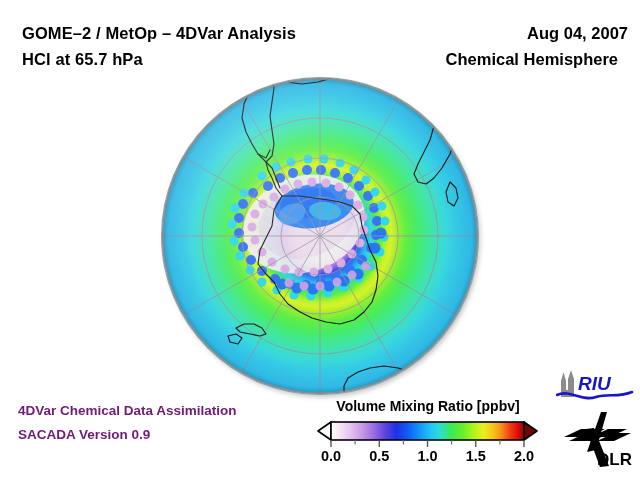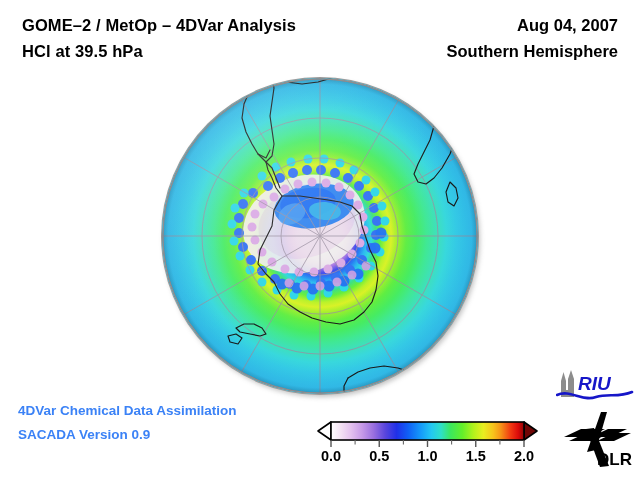--- a/index.html
+++ b/index.html
@@ -4,28 +4,28 @@
 <style>
   html,body{margin:0;padding:0;}
   body{
     width:640px;height:480px;background:#ffffff;overflow:hidden;
     font-family:"Liberation Sans",sans-serif;
     -webkit-font-smoothing:antialiased;
   }
   #page{position:relative;width:640px;height:480px;}
 
   
-  .hdr{position:absolute;font-weight:bold;color:#000;white-space:nowrap;}
+  .hdr{position:absolute;font-weight:bold;color:#000;white-space:nowrap;margin-top:8px;}
   #title-line1{left:22px;top:16px;font-size:16.5px;letter-spacing:.1px;}
   #title-line2{left:22px;top:42px;font-size:16.5px;letter-spacing:.1px;}
-  #date-line  {right:22px;top:16px;font-size:16.5px;text-align:right;}
+  #date-line  {right:12px;top:16px;font-size:16.5px;text-align:right;}
   #hemi-line  {right:22px;top:42px;font-size:16.5px;text-align:right;}
 
   
-  .foot{position:absolute;left:18px;font-weight:bold;color:#3b82f6;font-size:13.5px;white-space:nowrap;}
+  .foot{position:absolute;left:18px;font-weight:bold;color:#701a75;font-size:13.5px;white-space:nowrap;}
   #foot1{top:403px;}
   #foot2{top:427px;}
   #foot3{top:451px;}
 
   
   #globe-wrap{position:absolute;left:160px;top:76px;width:322px;height:322px;}
   #globe{
     position:absolute;left:2px;top:2px;width:316px;height:316px;border-radius:50%;
     overflow:hidden;
     box-shadow:0 0 0 1px #9a9a9a, 2px 3px 5px rgba(120,120,120,.45);
@@ -45,23 +45,23 @@
   
   #riu-logo{position:absolute;left:556px;top:369px;width:78px;height:34px;}
   #dlr-logo{position:absolute;left:561px;top:410px;width:74px;height:60px;}
 </style>
 </head>
 <body>
 
 <div id="page">
 
   <div class="hdr" id="title-line1">GOME–2 / MetOp – 4DVar Analysis</div>
-  <div class="hdr" id="title-line2">HCl at 39.5 hPa</div>
+  <div class="hdr" id="title-line2">HCl at 65.7 hPa</div>
   <div class="hdr" id="date-line">Aug 04, 2007</div>
-  <div class="hdr" id="hemi-line">Southern Hemisphere</div>
+  <div class="hdr" id="hemi-line">Chemical Hemisphere</div>
 
   <div id="globe-wrap">
     <div id="globe">
       <svg width="316" height="316" viewBox="0 0 316 316">
         <defs>
           <clipPath id="disc">
               <circle cx="158" cy="158" r="158"></circle>
             </clipPath>
 
           <radialGradient id="field" cx="50%" cy="50%" r="50%">
@@ -278,20 +278,21 @@
 
         <circle cx="158" cy="158" r="157.2" fill="none" stroke="#8f8f8f" stroke-width="1.4"></circle>
       </svg>
     </div>
   </div>
 
   <div class="foot" id="foot1">4DVar Chemical Data Assimilation</div>
   <div class="foot" id="foot2">SACADA Version 0.9</div>
 
   <div id="cb-block">
+    <div id="cb-title">Volume Mixing Ratio [ppbv]</div>
 
     <svg id="cb-svg" width="232" height="48" viewBox="0 0 232 48">
       <defs>
         <linearGradient id="cbgrad" x1="0" y1="0" x2="1" y2="0">
           <stop offset="0.00" stop-color="#ffffff"></stop>
           <stop offset="0.05" stop-color="#f4e2f4"></stop>
           <stop offset="0.10" stop-color="#e5c3ef"></stop>
           <stop offset="0.16" stop-color="#c79ae8"></stop>
           <stop offset="0.22" stop-color="#9a6fe0"></stop>
           <stop offset="0.28" stop-color="#5a46dd"></stop>

